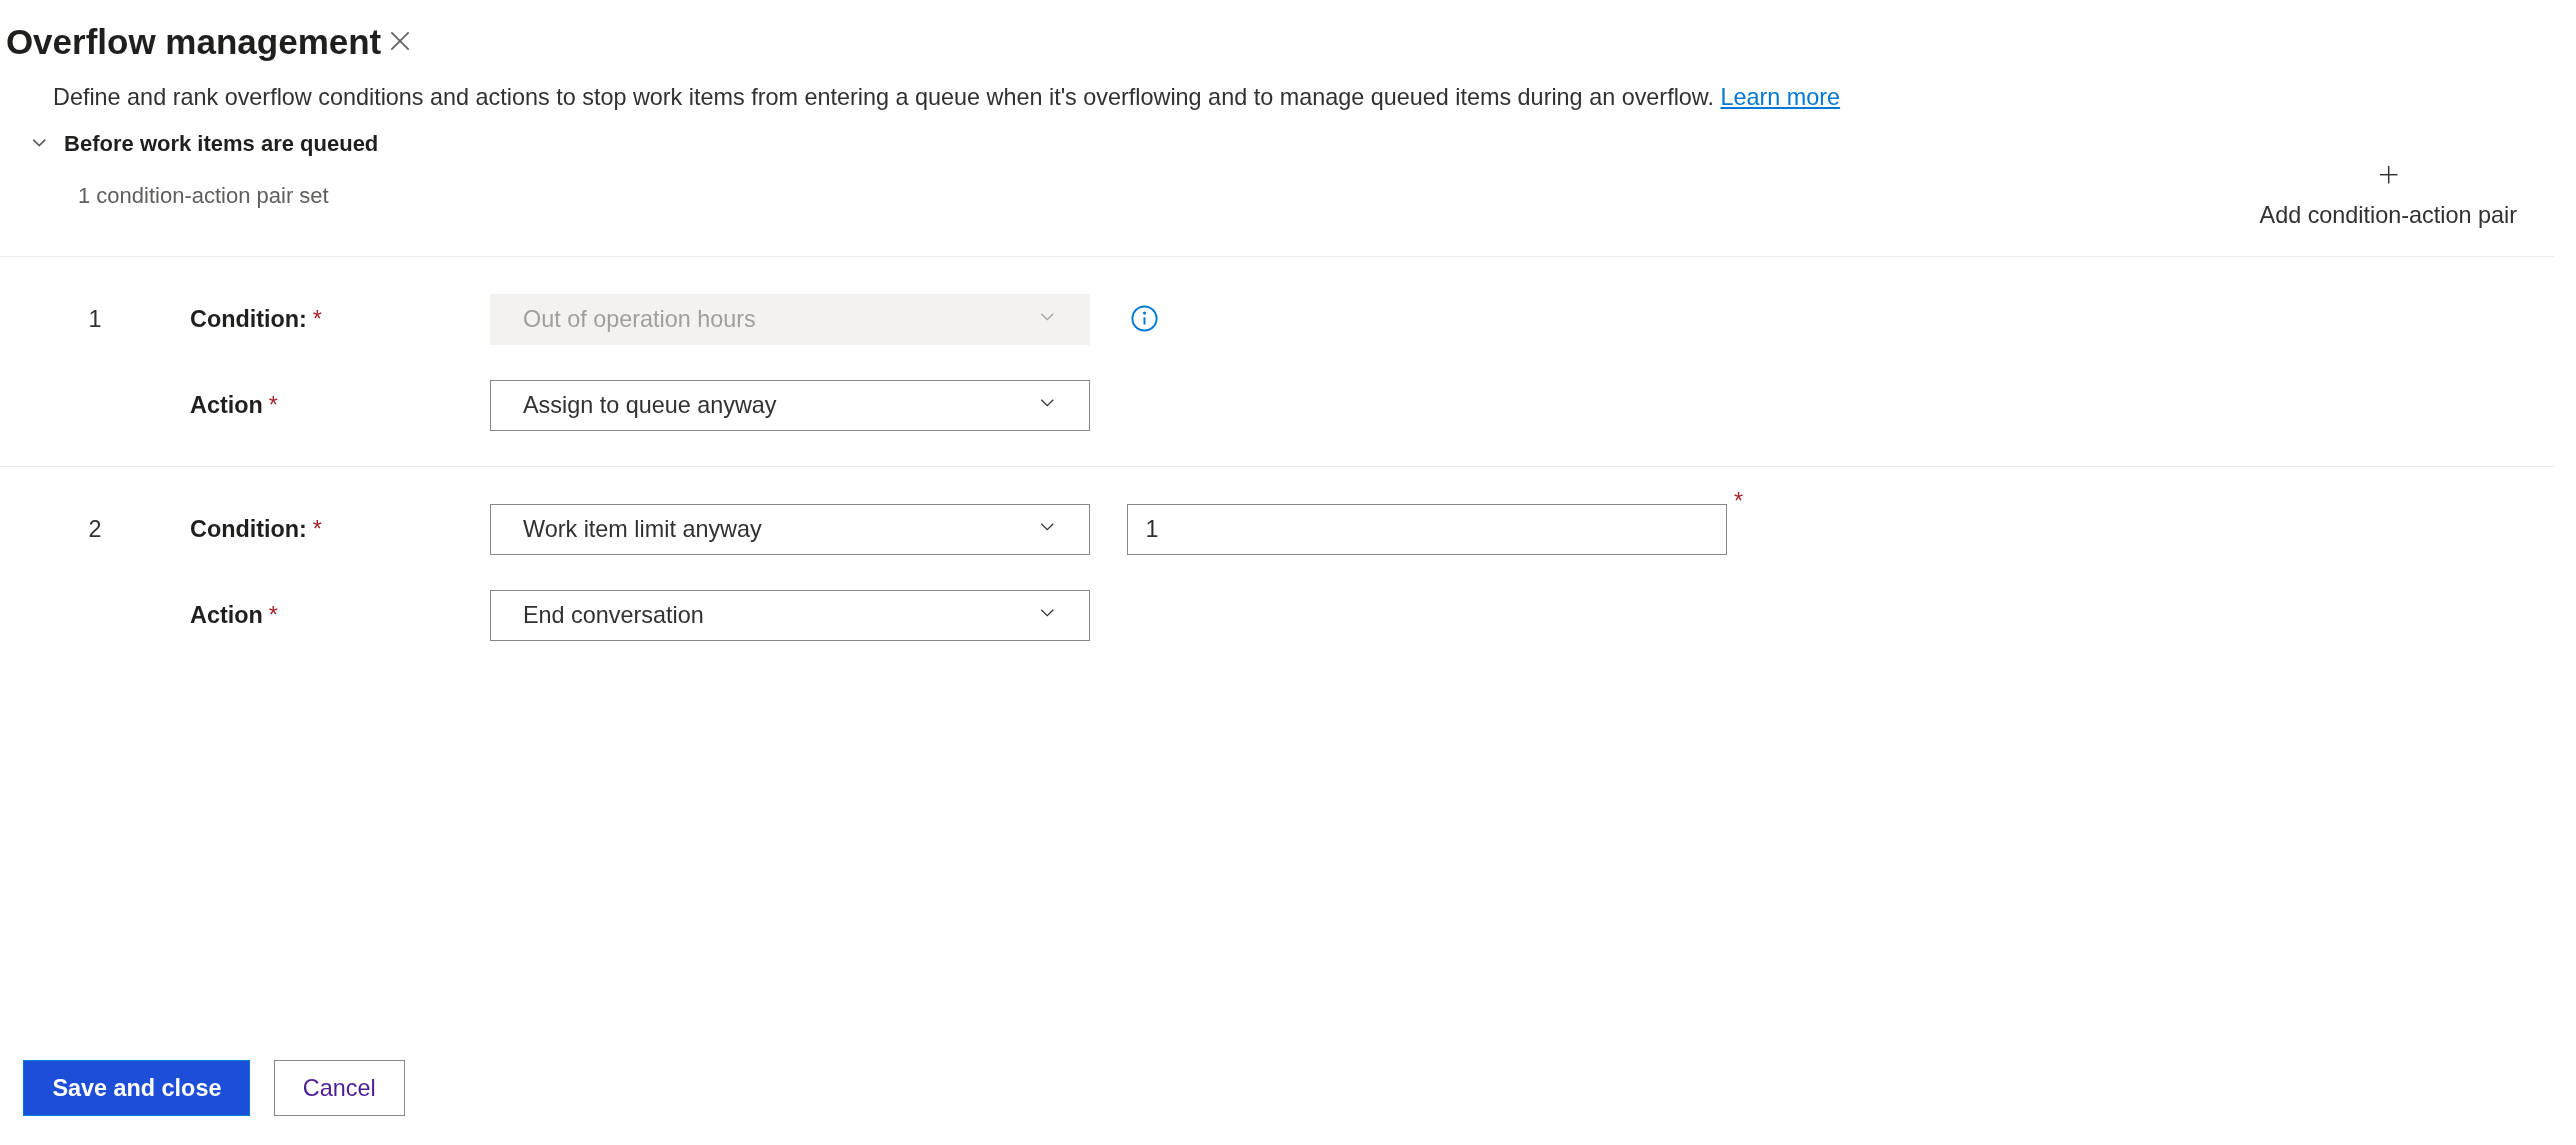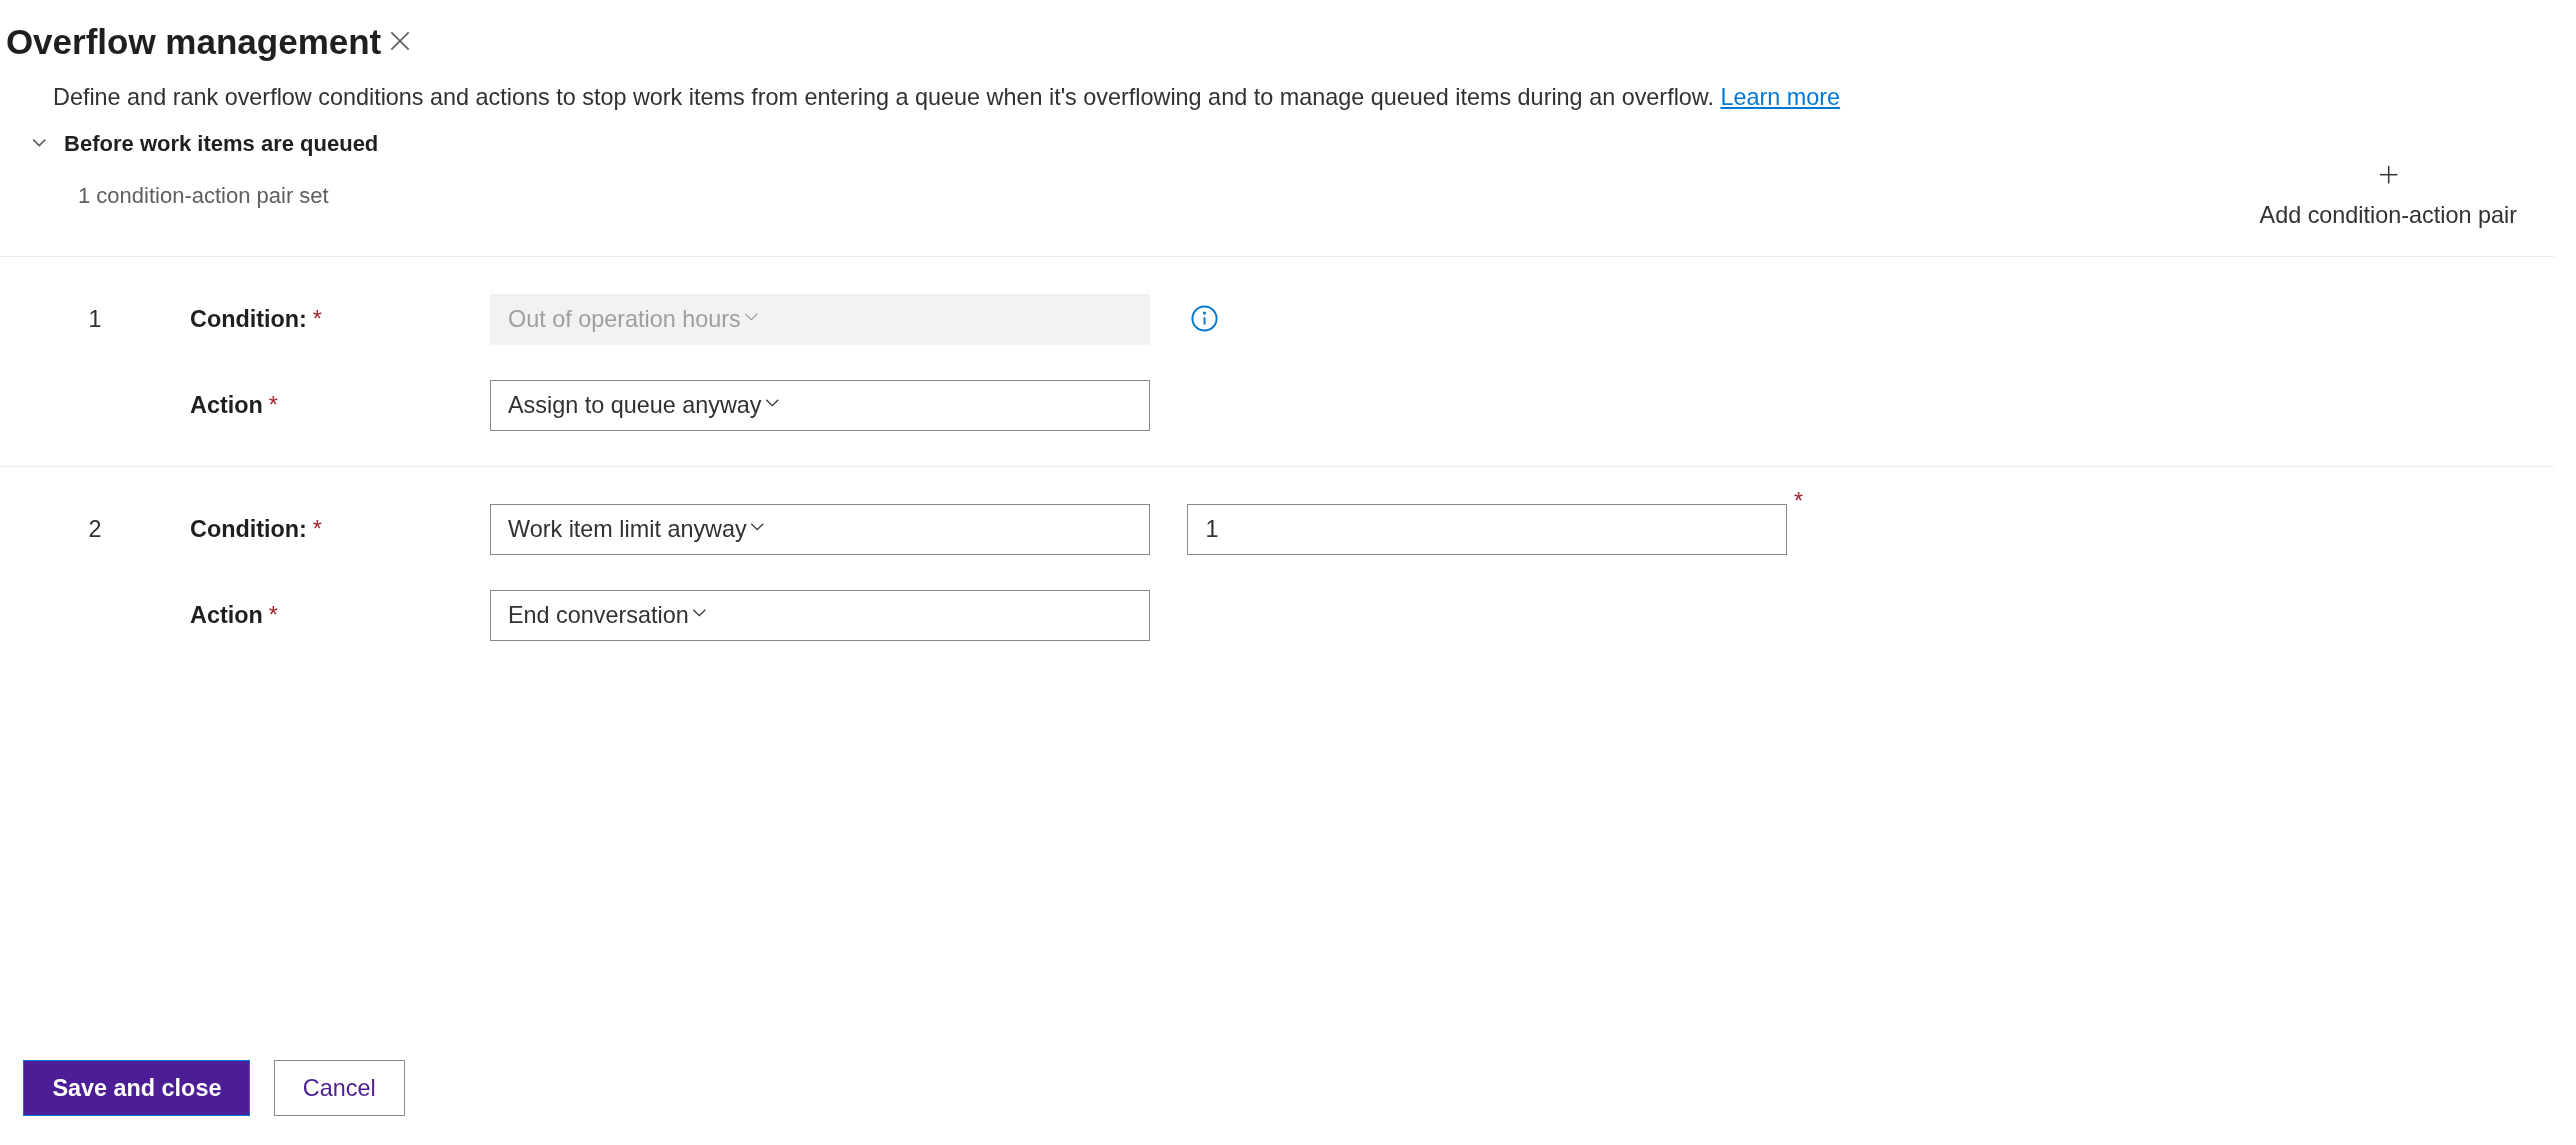--- a/index.html
+++ b/index.html
@@ -115,27 +115,28 @@
     font-size: 23.4px;
     font-weight: 600;
     color: #201f1e;
   }
   .required {
     color: #a4262c;
     margin-left: 5.9px;
     font-weight: 400;
   }
   .dropdown {
-    width: 660px;
+    width: 600px;
     height: 51px;
     border: 1.5px solid #8a8886;
     background: #ffffff;
     display: flex;
     align-items: center;
-    padding: 0 17px;
+    justify-content: space-between;
+    padding: 0 32px;
     cursor: pointer;
     font-size: 23.4px;
     color: #323130;
   }
   .dropdown.disabled {
     background: #f3f2f1;
     border: 1.5px solid #f3f2f1;
     color: #a19f9d;
     cursor: default;
   }
@@ -181,21 +182,21 @@
     height: 56px;
     padding: 0 28px;
     font-size: 23.4px;
     cursor: pointer;
     font-family: inherit;
     display: flex;
     align-items: center;
     justify-content: center;
   }
   .btn-primary {
-    background: #4c1d95;
+    background: #1d4ed8;
     color: #ffffff;
     border: 1.5px solid #0078d4;
     font-weight: 600;
   }
   .btn-secondary {
     background: #ffffff;
     color: #4c1d95;
     border: 1.5px solid #8a8886;
   }
 </style>

